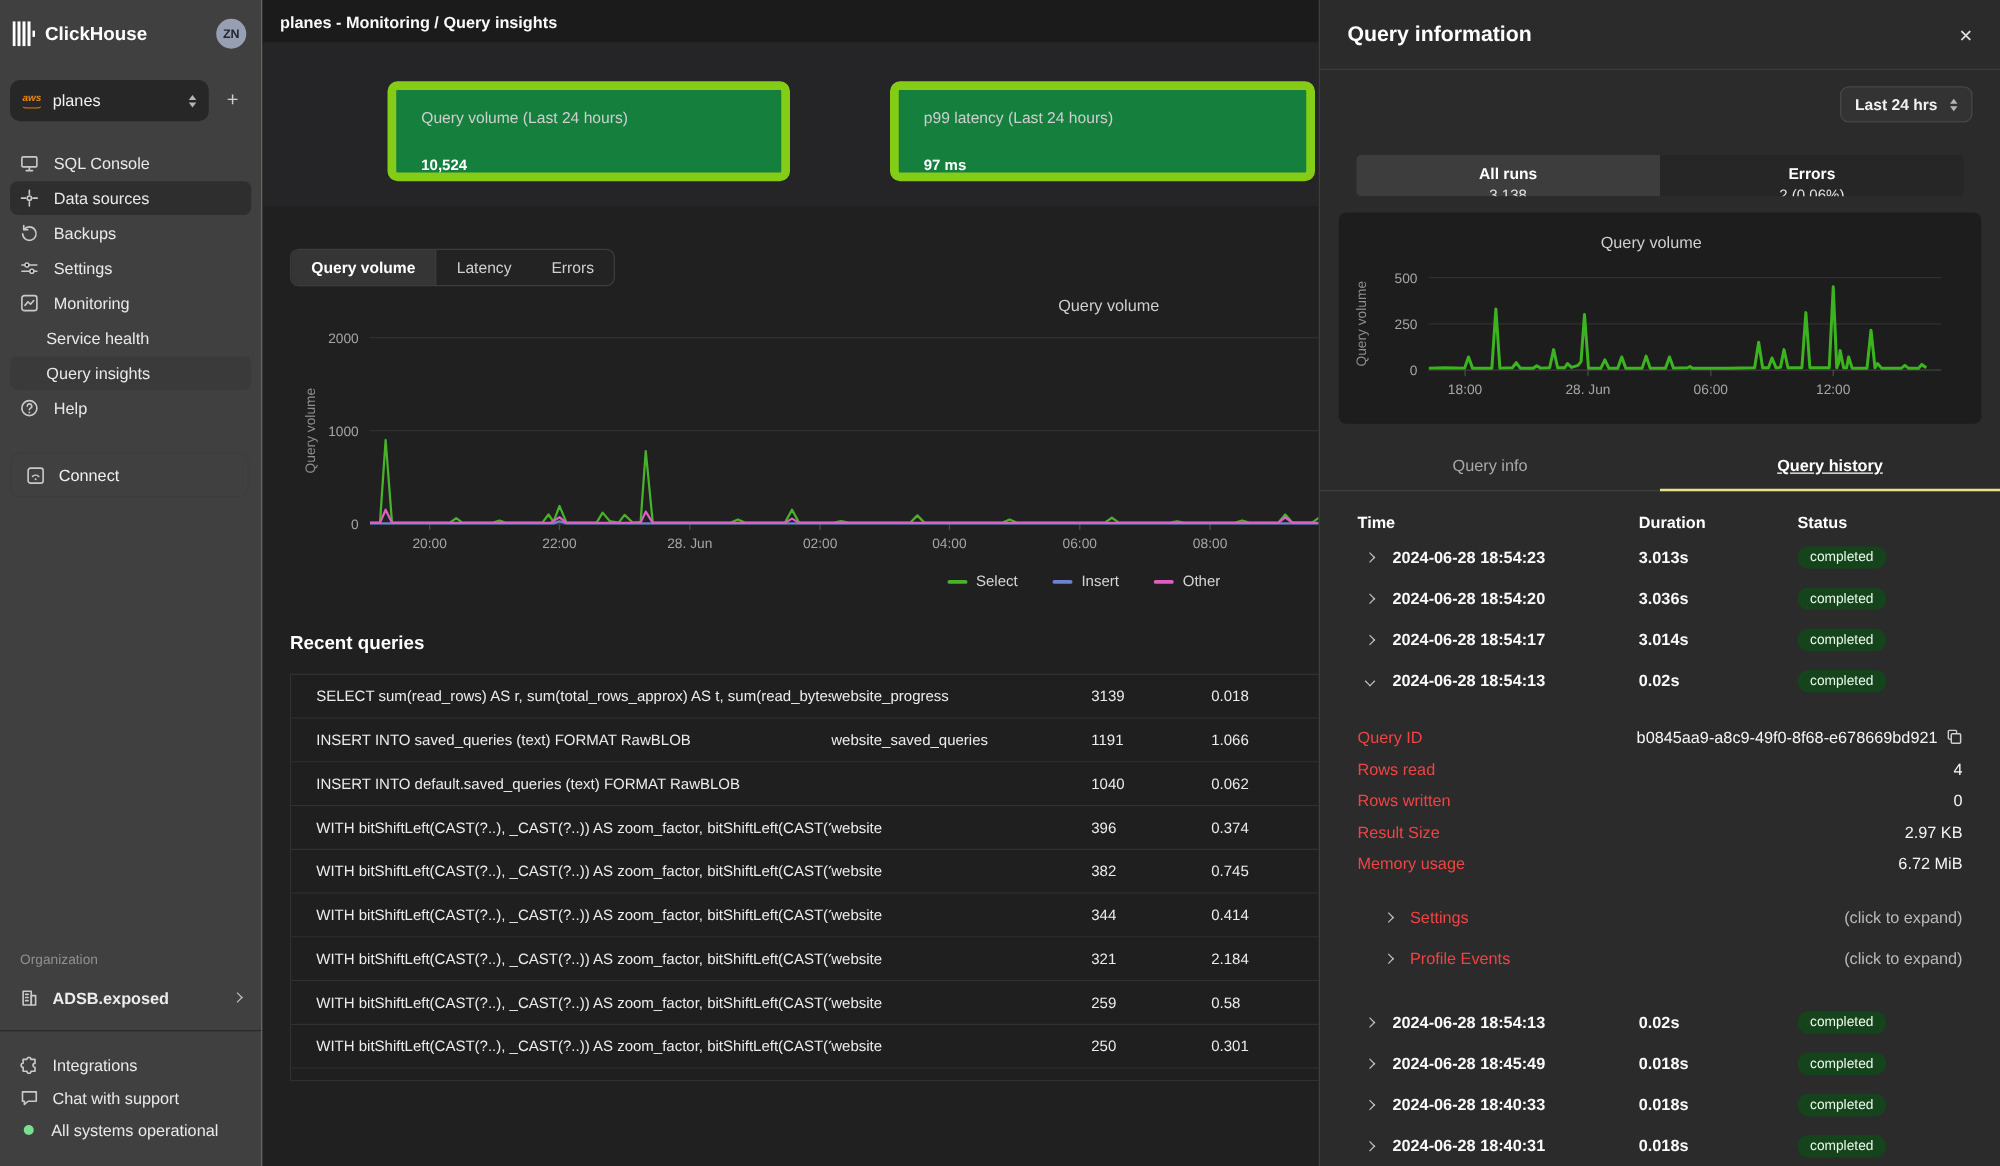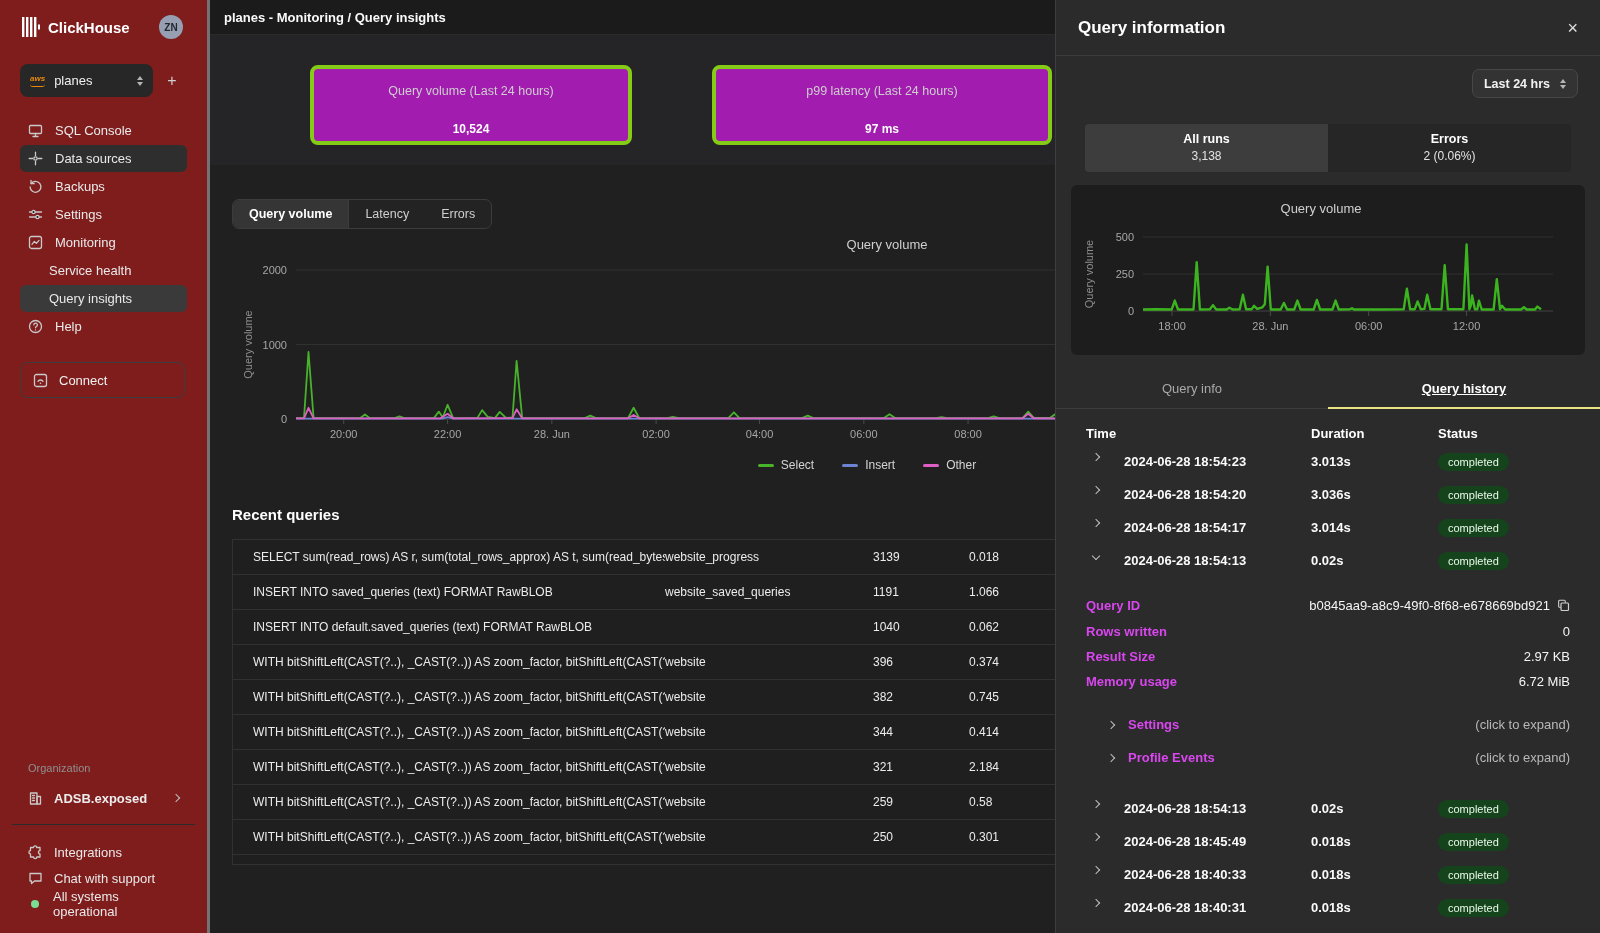--- a/index.html
+++ b/index.html
@@ -7,21 +7,21 @@
   body {
     display:flex;
     background:#202020;
     color:#ececec;
     font-family:"Liberation Sans", sans-serif;
     font-size:13px;
   }
   svg.icon { width:15px; height:15px; stroke:#c9c9c9; fill:none; stroke-width:1.3; stroke-linecap:round; stroke-linejoin:round; flex:none; }
 
   
-  .sidebar { width:210px; background:#7f1d1d; border-right:3px solid #737373; display:flex; flex-direction:column; padding:12px 12px 16px; }
+  .sidebar { width:210px; background:#404040; border-right:1px solid #737373; display:flex; flex-direction:column; padding:12px 0 16px; }
   .logo-row { display:flex; align-items:center; padding:0 12px 0 10px; height:30px; }
   .logo-mark { flex:none; margin-right:8px; }
   .logo-text { font-size:15px; font-weight:bold; color:#fff; flex:1; }
   .avatar { width:24px; height:24px; border-radius:50%; background:#97a0b2; color:#23272f; font-size:10px; font-weight:bold; display:flex; align-items:center; justify-content:center; }
   .selector-row { display:flex; align-items:center; margin:22px 10px 0 8px; }
   .service-selector { flex:1; height:33px; background:#272727; border-radius:8px; display:flex; align-items:center; padding:0 10px; gap:9px; }
   .aws-mark { color:#e8890c; font-size:8px; font-weight:bold; font-style:italic; letter-spacing:0; line-height:1; }
   .aws-mark .smile { display:block; height:3px; border-bottom:1.5px solid #e8890c; border-radius:0 0 6px 6px; margin-top:1px; }
   .service-name { flex:1; font-size:13px; color:#f0f0f0; }
   .plus-btn { width:26px; text-align:center; color:#cfcfcf; font-size:16px; margin-left:6px; cursor:default; }
@@ -43,21 +43,21 @@
   .chev.down { transform:rotate(45deg); }
   .updown { display:inline-flex; flex-direction:column; gap:2px; margin-left:auto; }
   .updown i { display:block; width:0; height:0; border-left:3.5px solid transparent; border-right:3.5px solid transparent; }
   .updown .up { border-bottom:4px solid #b5b5b5; }
   .updown .dn { border-top:4px solid #b5b5b5; }
 
   
   .main { flex:1; min-width:0; background:#202020; overflow:hidden; display:flex; flex-direction:column; }
   .topbar { height:35px; flex:none; background:#1b1b1b; border-bottom:1px solid #2a2a2a; display:flex; align-items:center; padding:0 14px; font-size:13px; font-weight:bold; color:#fafafa; }
   .hero { flex:none; height:130px; background:#252527; display:flex; gap:80px; padding:30px 0 0 100px; }
-  .stat-card { width:322px; height:80px; background:#a21caf; border:4px solid #84cc16; border-radius:8px; padding:15px 20px;text-align:center; }
+  .stat-card { width:322px; height:80px; background:#15803d; border:7px solid #84cc16; border-radius:8px; padding:15px 20px; }
   .stat-card.second { width:340px; }
   .stat-label { font-size:12.5px; color:#cecece; }
   .stat-value { font-size:12px; font-weight:bold; color:#fff; margin-top:24px; }
   .content { padding:34px 0 0 22px; overflow:hidden; }
   .tabgroup { display:inline-flex; border:1px solid #3c3c3c; border-radius:7px; background:#232323; height:30px; overflow:hidden; }
   .tab { padding:0 16px; display:flex; align-items:center; font-size:12.5px; color:#cfcfcf; }
   .tab.active { background:#353535; color:#fff; font-weight:bold; border-right:1px solid #3c3c3c; }
   .chart-wrap { width:1270px; margin-top:2px; }
   .legend-row { width:1270px; display:flex; justify-content:center; gap:28px; margin-top:8px; }
   .legend-item { display:flex; align-items:center; gap:7px; font-size:12px; color:#d4d4d4; }
@@ -86,26 +86,26 @@
   .seg-value { font-size:12px; color:#e3e3e3; margin-top:3px; }
   .mini-card { margin:13px 15px 0; height:170px; background:#1d1d1d; border-radius:6px; padding-top:6px; }
   .panel-tabs { display:flex; margin-top:16px; border-bottom:1px solid #3d3d3d; }
   .panel-tab { flex:1; text-align:center; padding:10px 0 11px; font-size:13px; color:#a9a9a9; }
   .panel-tab.active { color:#fff; font-weight:bold; border-bottom:2px solid #e9e383; margin-bottom:-1px;text-decoration:underline; }
   .history { padding:12px 30px 0; font-size:13px; }
   .h-head { display:flex; height:24px; align-items:center; font-weight:bold; color:#fff; }
   .h-col-time { width:225px; }
   .h-col-dur { width:127px; }
   .h-row { display:flex; align-items:center; height:33px; }
-  .h-time { width:225px; display:flex; gap:25px; padding-left:7px; font-weight:bold; color:#fafafa; }
+  .h-time { width:225px; display:flex; align-items:center; gap:15px; padding-left:7px; font-weight:bold; color:#fafafa; }
   .h-dur { width:127px; font-weight:bold; color:#fafafa; }
   .pill { display:inline-block; background:#15431c; color:#eafaea; font-size:11px; padding:3px 10px; border-radius:10px;text-align:right; }
   .details { padding:14px 0 4px; }
   .d-row { display:flex; align-items:center; height:25px; }
-  .d-label { font-weight:bold; color:#d946ef; }
+  .d-label { font-weight:normal; color:#ef4444; }
   .d-value { margin-left:auto; color:#f5f5f5; display:flex; align-items:center; gap:7px; }
   .d-expand { height:33px; }
   .d-expand .d-label { padding-left:22px; display:flex; align-items:center; gap:14px; }
   .d-expand .d-value { color:#b9b9b9; font-weight:normal; }
   .details-gap { height:14px; }
 </style>
 </head>
 <body>
 
 <aside class="sidebar">
@@ -478,20 +478,24 @@
         <span class="d-value">
             <span>b0845aa9-a8c9-49f0-8f68-e678669bd921</span>
           <svg width="13" height="13" viewBox="0 0 13 13" style="stroke:#cfcfcf;fill:none;stroke-width:1.2">
               <rect x="4" y="4" width="7.5" height="7.5" rx="1"></rect>
               <path d="M9 4V2.2A1 1 0 0 0 8 1.2H2.6a1 1 0 0 0-1 1V8a1 1 0 0 0 1 1H4" transform="translate(0.2,0.2) scale(0.9)"></path>
             </svg>
         </span>
       </div>
       <div>
 
+          <div class="d-row">
+            <span class="d-label">Rows read</span>
+            <span class="d-value">4</span>
+          </div>
 
           <div class="d-row">
             <span class="d-label">Rows written</span>
             <span class="d-value">0</span>
           </div>
 
           <div class="d-row">
             <span class="d-label">Result Size</span>
             <span class="d-value">2.97 KB</span>
           </div>

